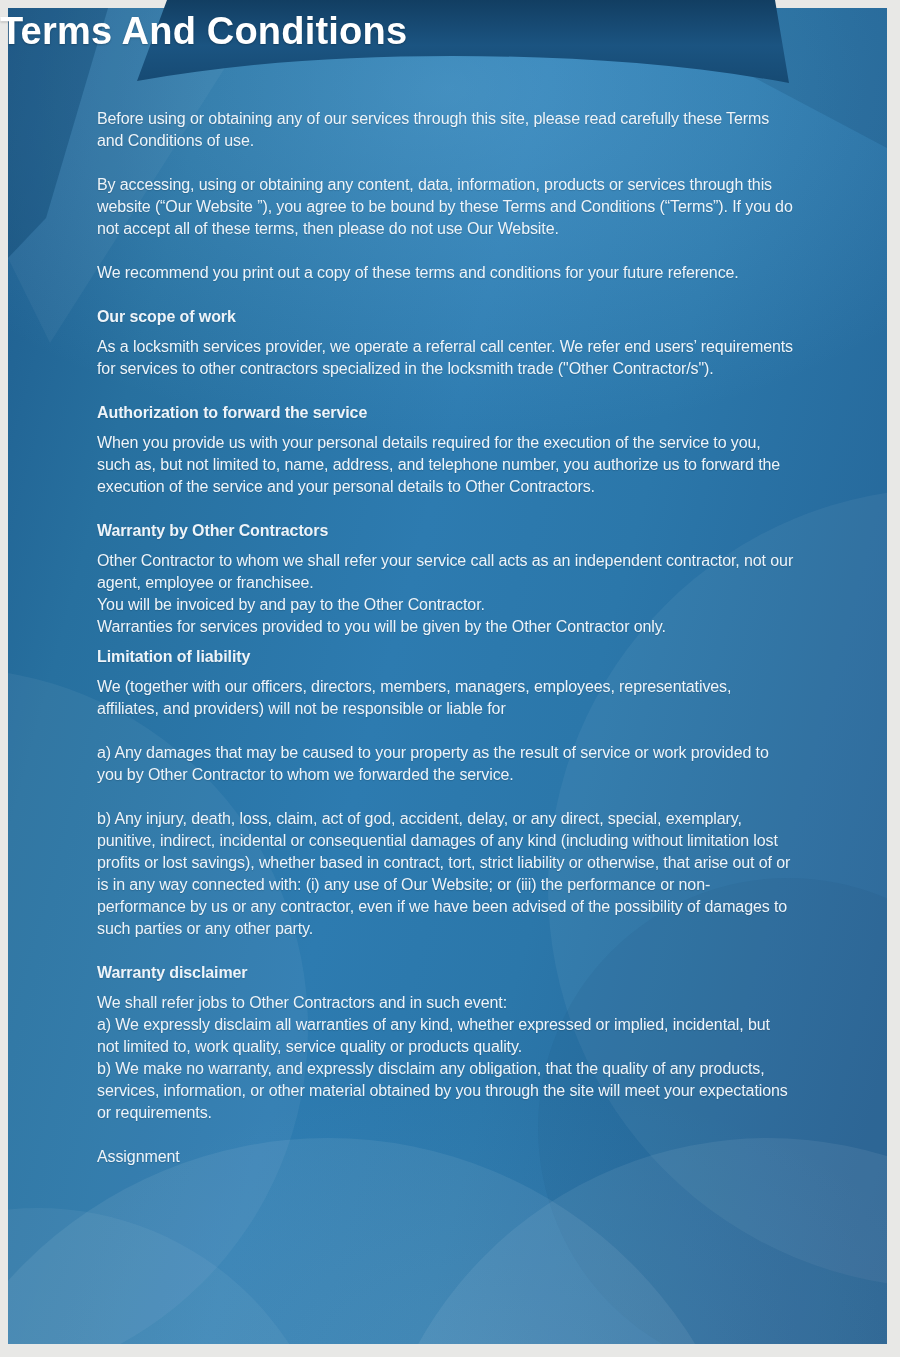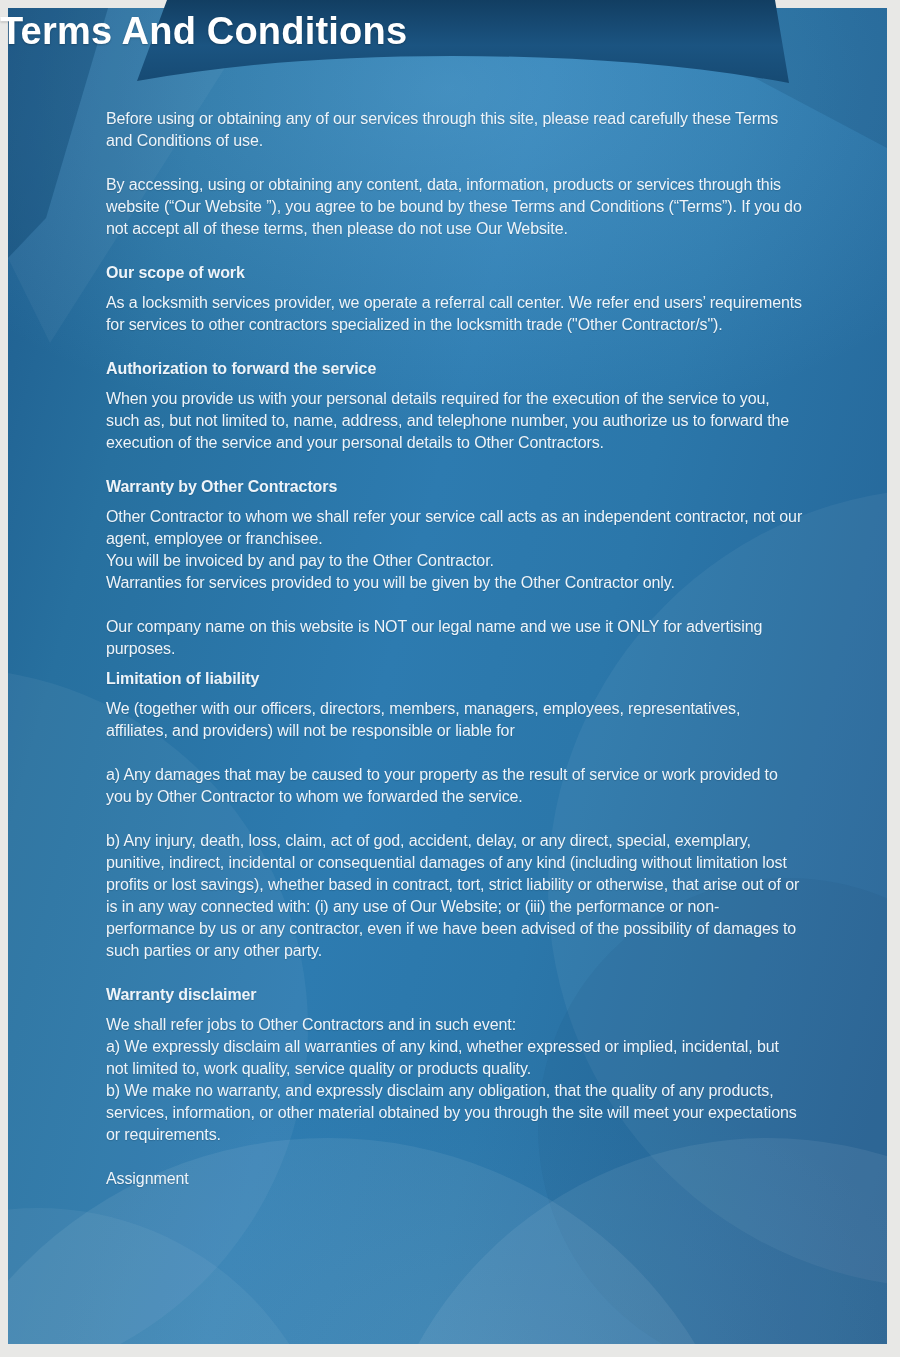--- a/index.html
+++ b/index.html
@@ -53,21 +53,21 @@
     font-size: 38px;
     line-height: 44px;
     font-weight: 700;
     letter-spacing: 0.2px;
     text-shadow: 0 1px 2px rgba(0,0,0,0.25);
   }
 
   
   .content {
     position: absolute;
-    left: 106px;
+    left: 97px;
     top: 108px;
     width: 697px;
     z-index: 2;
     color: #eef4f9;
     font-size: 16px;
     line-height: 22px;
     letter-spacing: -0.1px;
     text-shadow: 0 1px 1px rgba(0,20,40,0.18);
   }
   .content .block { margin-top: 22px; }
@@ -101,31 +101,31 @@
     </linearGradient>
   </defs>
   <path d="M167,0 L775,0 L789,83 C680,63 562,56 452,56 C340,56 240,63 137,81 Z" fill="url(#ribbonGrad)"></path>
 </svg>
 
 <div class="ribbon-title">Terms And Conditions</div>
 
 <div class="content">
     <div class="block">Before using or obtaining any of our services through this site, please read carefully these Terms and Conditions of use.</div>
     <div class="block">By accessing, using or obtaining any content, data, information, products or services through this website (“Our Website ”), you agree to be bound by these Terms and Conditions (“Terms”). If you do not accept all of these terms, then please do not use Our Website.</div>
+    <div class="block">We recommend you print out a copy of these terms and conditions for your future reference.</div>
     <div class="block heading">Our scope of work</div>
     <div class="block tight">As a locksmith services provider, we operate a referral call center. We refer end users’ requirements for services to other contractors specialized in the locksmith trade ("Other Contractor/s").</div>
     <div class="block heading">Authorization to forward the service</div>
     <div class="block tight">When you provide us with your personal details required for the execution of the service to you, such as, but not limited to, name, address, and telephone number, you authorize us to forward the execution of the service and your personal details to Other Contractors.</div>
     <div class="block heading">Warranty by Other Contractors</div>
     <div class="block tight">
       <div>Other Contractor to whom we shall refer your service call acts as an independent contractor, not our agent, employee or franchisee.</div>
       <div>You will be invoiced by and pay to the Other Contractor.</div>
       <div>Warranties for services provided to you will be given by the Other Contractor only.</div>
     </div>
-    <div class="block">Our company name on this website is NOT our legal name and we use it ONLY for advertising purposes.</div>
     <div class="block heading tight">Limitation of liability</div>
     <div class="block tight">We (together with our officers, directors, members, managers, employees, representatives, affiliates, and providers) will not be responsible or liable for</div>
     <div class="block">a) Any damages that may be caused to your property as the result of service or work provided to you by Other Contractor to whom we forwarded the service.</div>
     <div class="block">b) Any injury, death, loss, claim, act of god, accident, delay, or any direct, special, exemplary, punitive, indirect, incidental or consequential damages of any kind (including without limitation lost profits or lost savings), whether based in contract, tort, strict liability or otherwise, that arise out of or is in any way connected with: (i) any use of Our Website; or (iii) the performance or non-performance by us or any contractor, even if we have been advised of the possibility of damages to such parties or any other party.</div>
     <div class="block heading">Warranty disclaimer</div>
     <div class="block tight">
       <div>We shall refer jobs to Other Contractors and in such event:</div>
       <div>a) We expressly disclaim all warranties of any kind, whether expressed or implied, incidental, but not limited to, work quality, service quality or products quality.</div>
       <div>b) We make no warranty, and expressly disclaim any obligation, that the quality of any products, services, information, or other material obtained by you through the site will meet your expectations or requirements.</div>
     </div>

